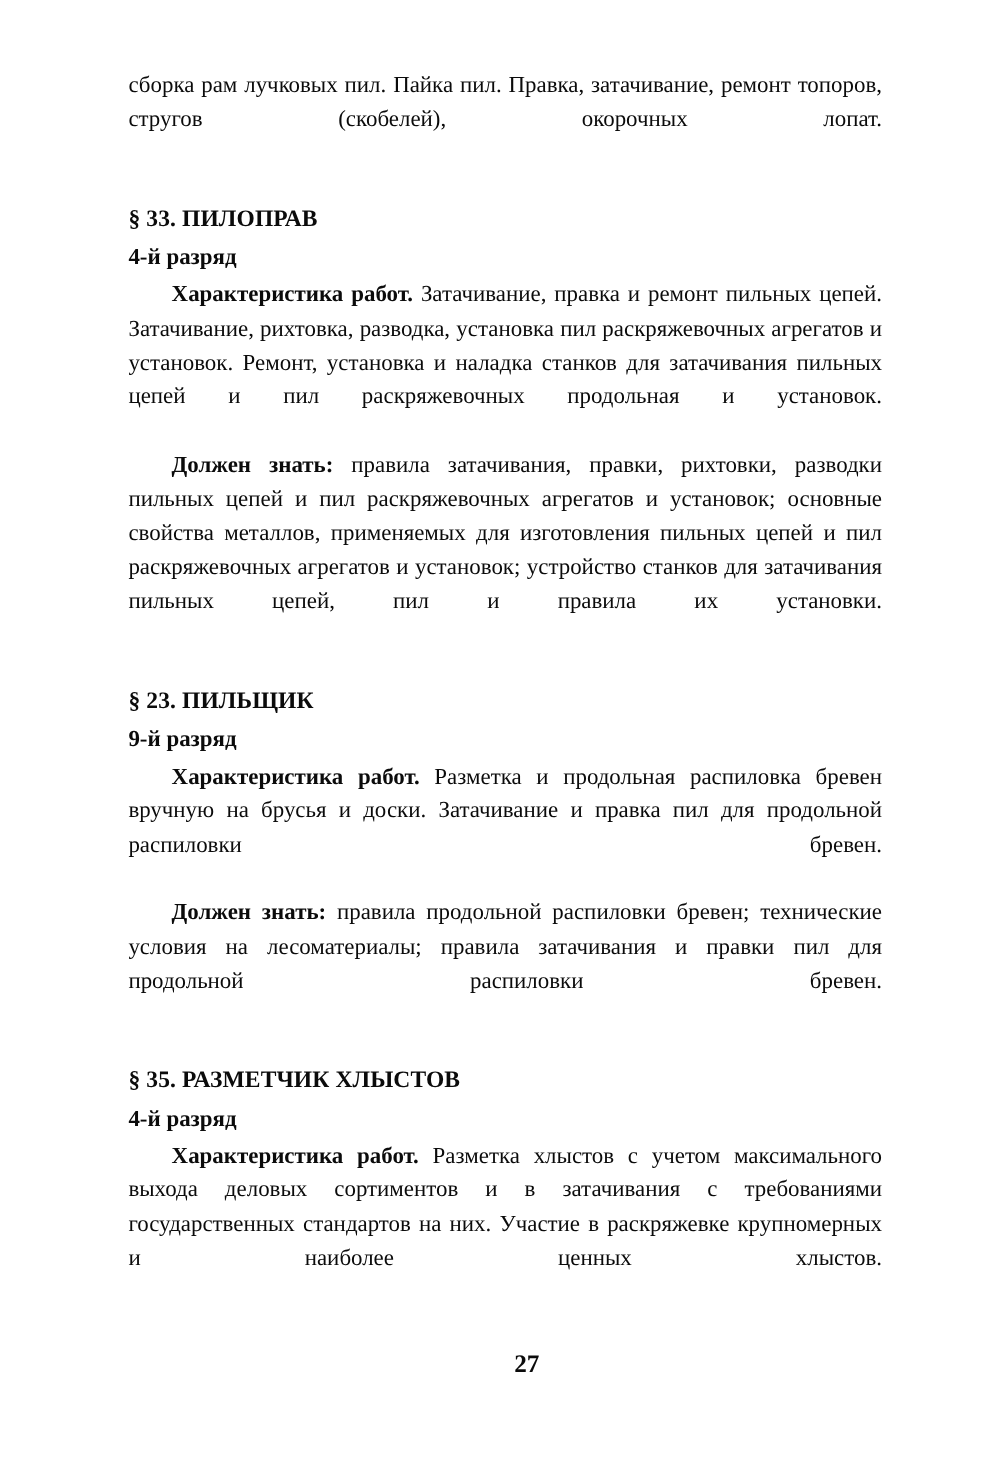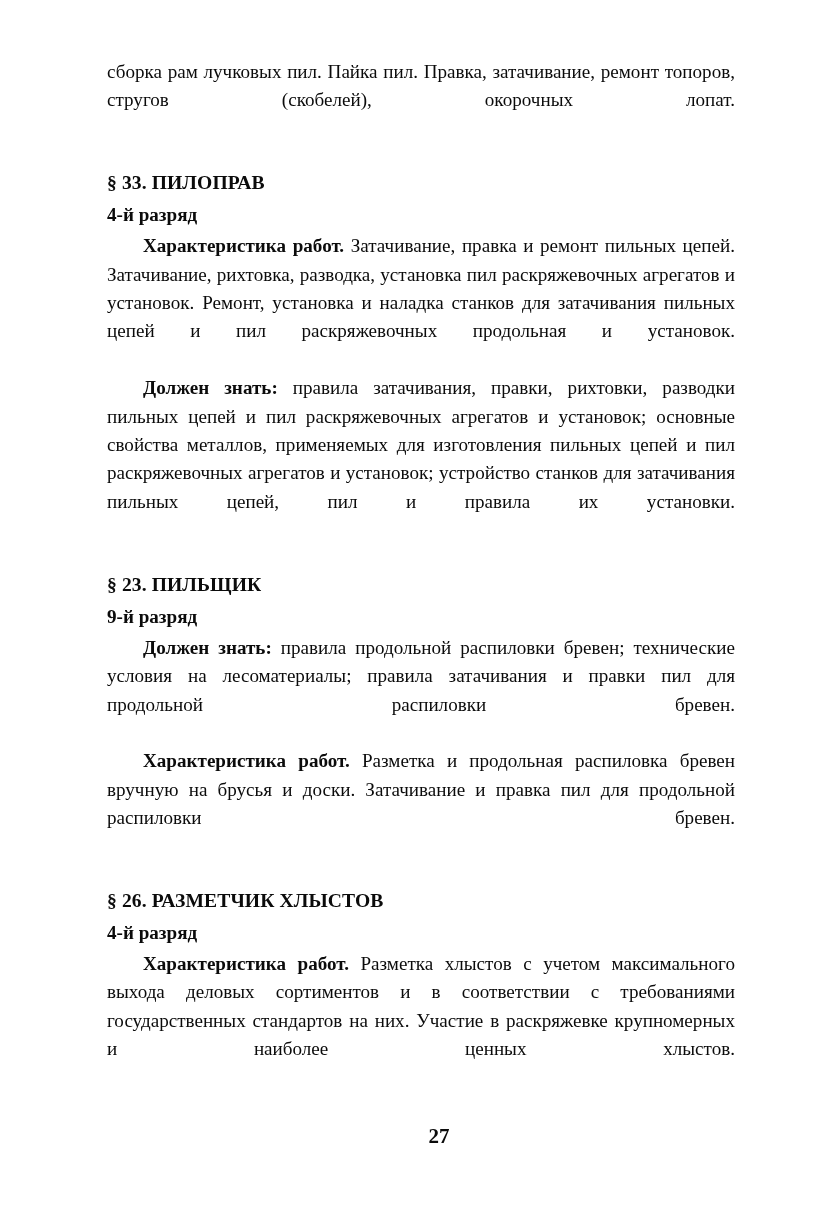--- a/index.html
+++ b/index.html
@@ -118,34 +118,34 @@
       <span class="lead">Должен знать:</span><span> правила затачивания, правки, рихтовки, разводки пильных цепей и пил раскряжевочных агрегатов и установок; основные свойства металлов, применяемых для изготовления пильных цепей и пил раскряжевочных агрегатов и установок; устройство станков для затачивания пильных цепей, пил и правила их установки.</span>
     </p>
 
     <div class="sp-before-heading"></div>
     <h2 class="section-heading">§ 23. ПИЛЬЩИК</h2>
     <div class="sp-after-heading"></div>
     <p class="rank-line">9-й разряд</p>
     <div class="sp-after-rank"></div>
 
     <p class="body-par indented">
+      <span class="lead">Характеристика работ.</span><span> Разметка и продольная распиловка бревен вручную на брусья и доски. Затачивание и правка пил для продольной распиловки бревен.</span>
+    </p>
+
+    <p class="body-par indented">
       <span class="lead">Должен знать:</span><span> правила продольной распиловки бревен; технические условия на лесоматериалы; правила затачивания и правки пил для продольной распиловки бревен.</span>
     </p>
 
-    <p class="body-par indented">
-      <span class="lead">Характеристика работ.</span><span> Разметка и продольная распиловка бревен вручную на брусья и доски. Затачивание и правка пил для продольной распиловки бревен.</span>
-    </p>
-
     <div class="sp-before-heading"></div>
-    <h2 class="section-heading">§ 26. РАЗМЕТЧИК ХЛЫСТОВ</h2>
+    <h2 class="section-heading">§ 35. РАЗМЕТЧИК ХЛЫСТОВ</h2>
     <div class="sp-after-heading"></div>
     <p class="rank-line">4-й разряд</p>
     <div class="sp-after-rank"></div>
 
     <p class="body-par indented">
-      <span class="lead">Характеристика работ.</span><span> Разметка хлыстов с учетом максимального выхода деловых сортиментов и в соответствии с требованиями государственных стандартов на них. Участие в раскряжевке крупномерных и наиболее ценных хлыстов.</span>
+      <span class="lead">Характеристика работ.</span><span> Разметка хлыстов с учетом максимального выхода деловых сортиментов и в затачивания с требованиями государственных стандартов на них. Участие в раскряжевке крупномерных и наиболее ценных хлыстов.</span>
     </p>
 
   </div>
 
   <div class="folio">27</div>
 
 </div>
 
 </body></html>

